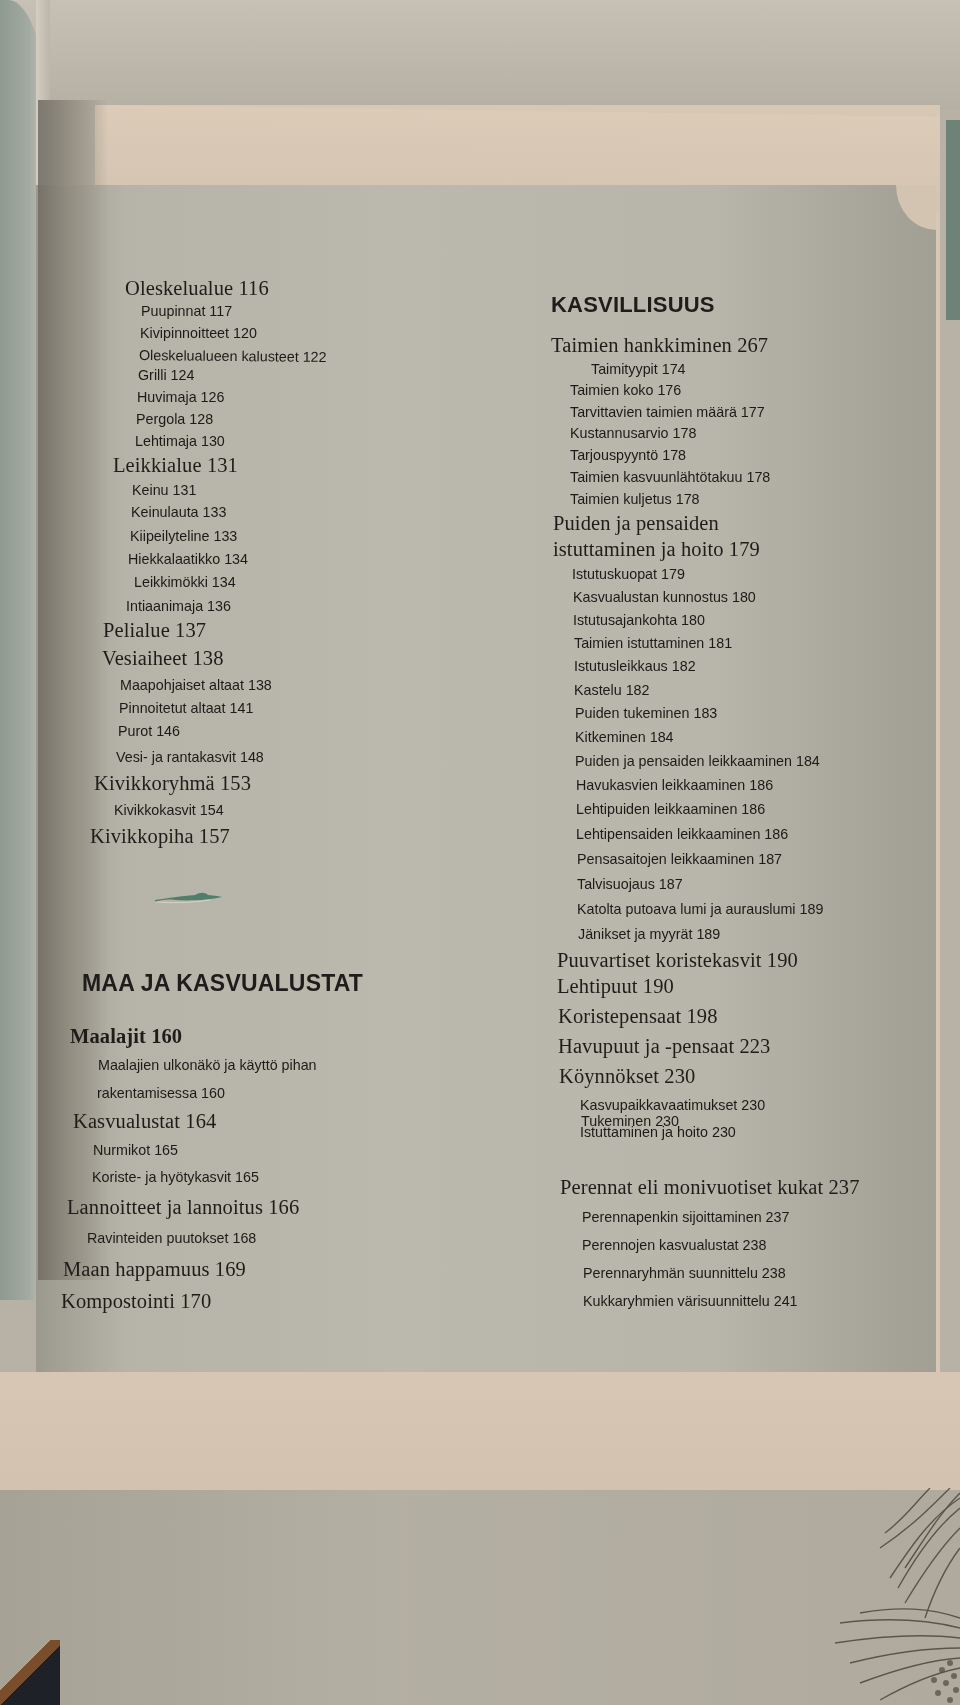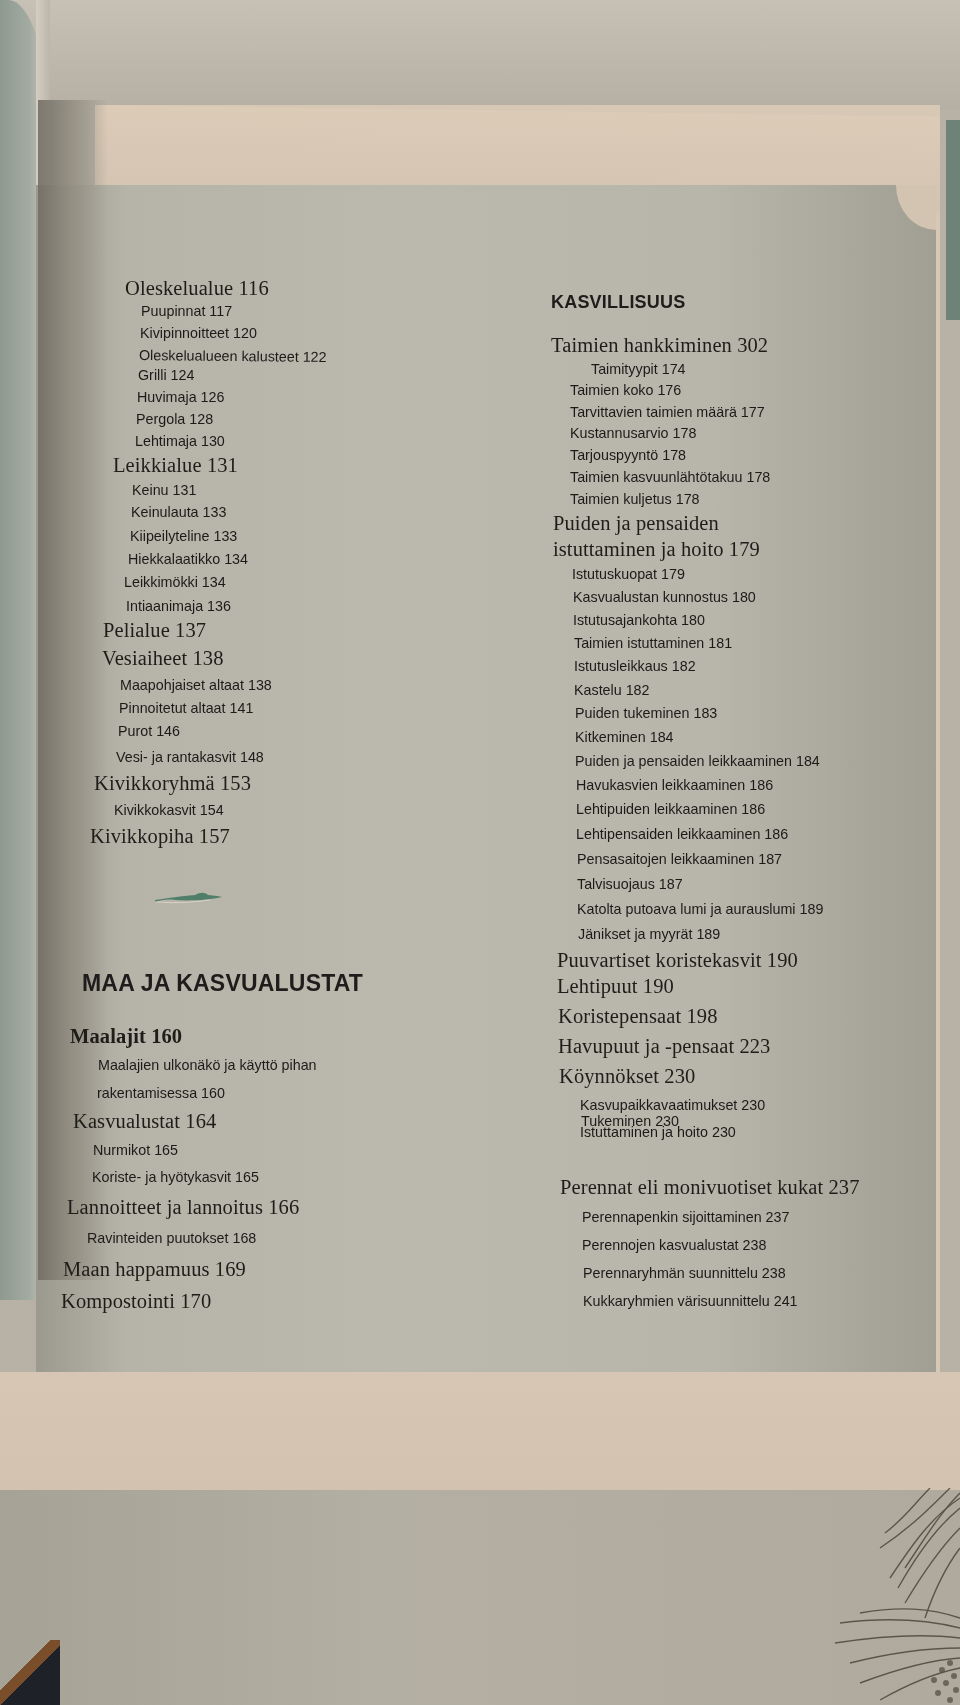--- a/index.html
+++ b/index.html
@@ -132,21 +132,21 @@
   <div class="entry sans" style="left:139px;top:347px;transform:rotate(0.6deg);transform-origin:left;">Oleskelualueen kalusteet 122</div>
   <div class="entry sans" style="left:138px;top:367px;">Grilli 124</div>
   <div class="entry sans" style="left:137px;top:389px;">Huvimaja 126</div>
   <div class="entry sans" style="left:136px;top:411px;">Pergola 128</div>
   <div class="entry sans" style="left:135px;top:433px;">Lehtimaja 130</div>
   <div class="entry serif" style="left:113px;top:454px;">Leikkialue 131</div>
   <div class="entry sans" style="left:132px;top:482px;">Keinu 131</div>
   <div class="entry sans" style="left:131px;top:504px;">Keinulauta 133</div>
   <div class="entry sans" style="left:130px;top:528px;">Kiipeilyteline 133</div>
   <div class="entry sans" style="left:128px;top:551px;">Hiekkalaatikko 134</div>
-  <div class="entry sans" style="left:124px;top:574px;">Leikkimökki 134</div>
+  <div class="entry sans" style="left:134px;top:574px;">Leikkimökki 134</div>
   <div class="entry sans" style="left:126px;top:598px;">Intiaanimaja 136</div>
   <div class="entry serif" style="left:103px;top:619px;">Pelialue 137</div>
   <div class="entry serif" style="left:102px;top:647px;">Vesiaiheet 138</div>
   <div class="entry sans" style="left:120px;top:677px;">Maapohjaiset altaat 138</div>
   <div class="entry sans" style="left:119px;top:700px;">Pinnoitetut altaat 141</div>
   <div class="entry sans" style="left:118px;top:723px;">Purot 146</div>
   <div class="entry sans" style="left:116px;top:749px;">Vesi- ja rantakasvit 148</div>
   <div class="entry serif" style="left:94px;top:772px;">Kivikkoryhmä 153</div>
   <div class="entry sans" style="left:114px;top:802px;">Kivikkokasvit 154</div>
   <div class="entry serif" style="left:90px;top:825px;">Kivikkopiha 157</div>
@@ -163,22 +163,22 @@
   <div class="entry serif" style="left:73px;top:1110px;">Kasvualustat 164</div>
   <div class="entry sans" style="left:93px;top:1142px;">Nurmikot 165</div>
   <div class="entry sans" style="left:92px;top:1169px;">Koriste- ja hyötykasvit 165</div>
   <div class="entry serif" style="left:67px;top:1196px;">Lannoitteet ja lannoitus 166</div>
   <div class="entry sans" style="left:87px;top:1230px;">Ravinteiden  puutokset 168</div>
   <div class="entry serif" style="left:63px;top:1258px;">Maan happamuus 169</div>
   <div class="entry serif" style="left:61px;top:1290px;">Kompostointi 170</div>
 </div>
 
 <div class="toc">
-  <div class="entry heading" style="left:551px;top:292px;font-size:18px;">KASVILLISUUS</div>
-  <div class="entry serif" style="left:551px;top:334px;">Taimien hankkiminen 302</div>
+  <div class="entry heading" style="left:551px;top:292px;font-size:22px;">KASVILLISUUS</div>
+  <div class="entry serif" style="left:551px;top:334px;">Taimien hankkiminen 267</div>
   <div class="entry sans" style="left:570px;top:361px;margin-left:21px;">Taimityypit 174</div>
   <div class="entry sans" style="left:570px;top:382px;">Taimien koko 176</div>
   <div class="entry sans" style="left:570px;top:404px;">Tarvittavien taimien määrä 177</div>
   <div class="entry sans" style="left:570px;top:425px;">Kustannusarvio 178</div>
   <div class="entry sans" style="left:570px;top:447px;">Tarjouspyyntö 178</div>
   <div class="entry sans" style="left:570px;top:469px;">Taimien kasvuunlähtötakuu 178</div>
   <div class="entry sans" style="left:570px;top:491px;">Taimien kuljetus 178</div>
   <div class="entry serif" style="left:553px;top:512px;">Puiden ja pensaiden</div>
   <div class="entry serif" style="left:553px;top:538px;">istuttaminen ja hoito 179</div>
   <div class="entry sans" style="left:572px;top:566px;">Istutuskuopat 179</div>

